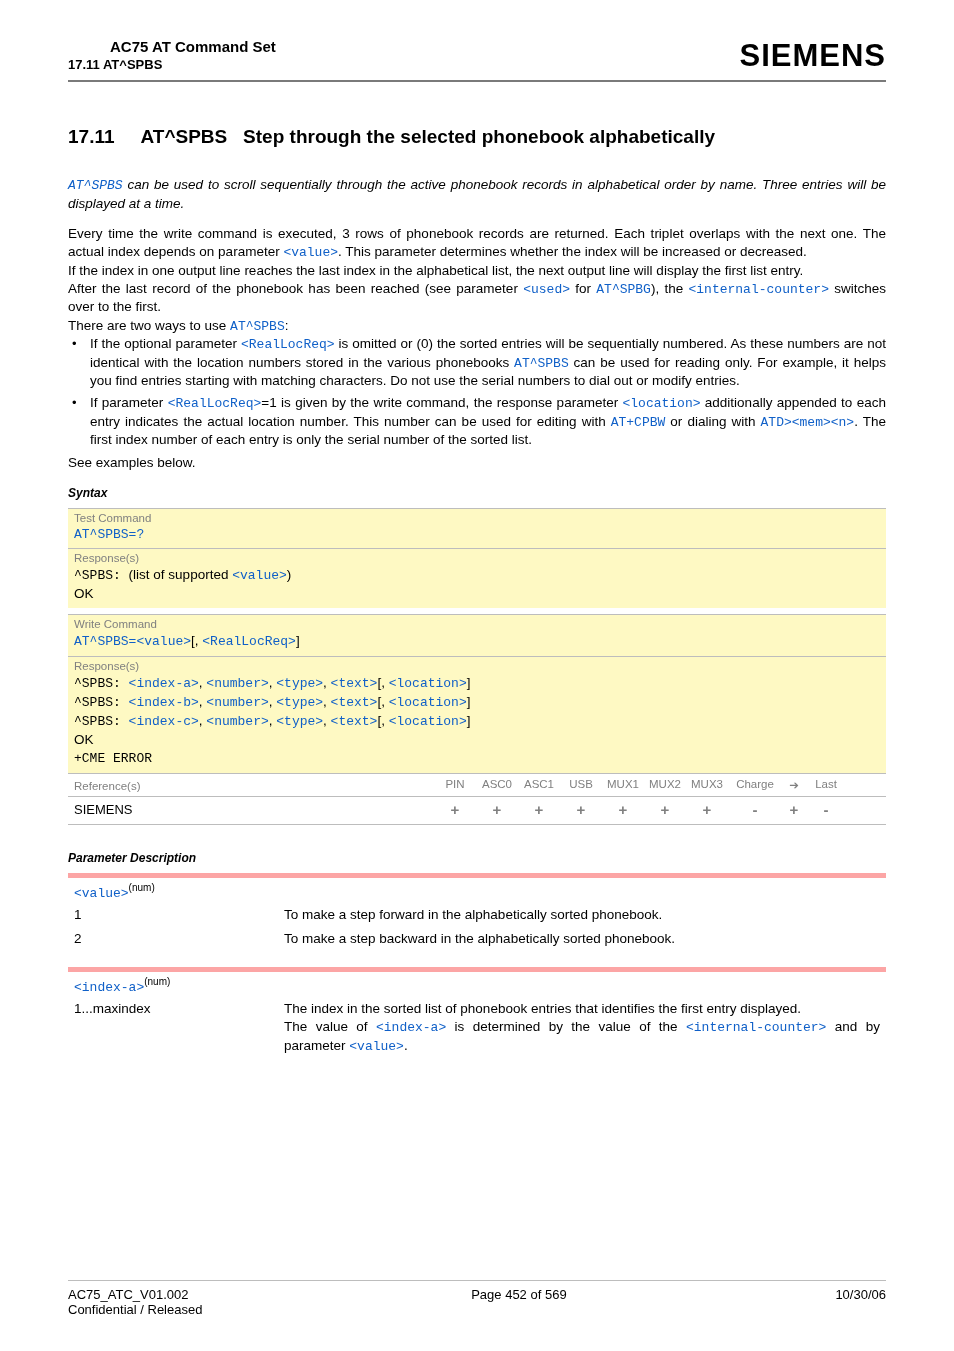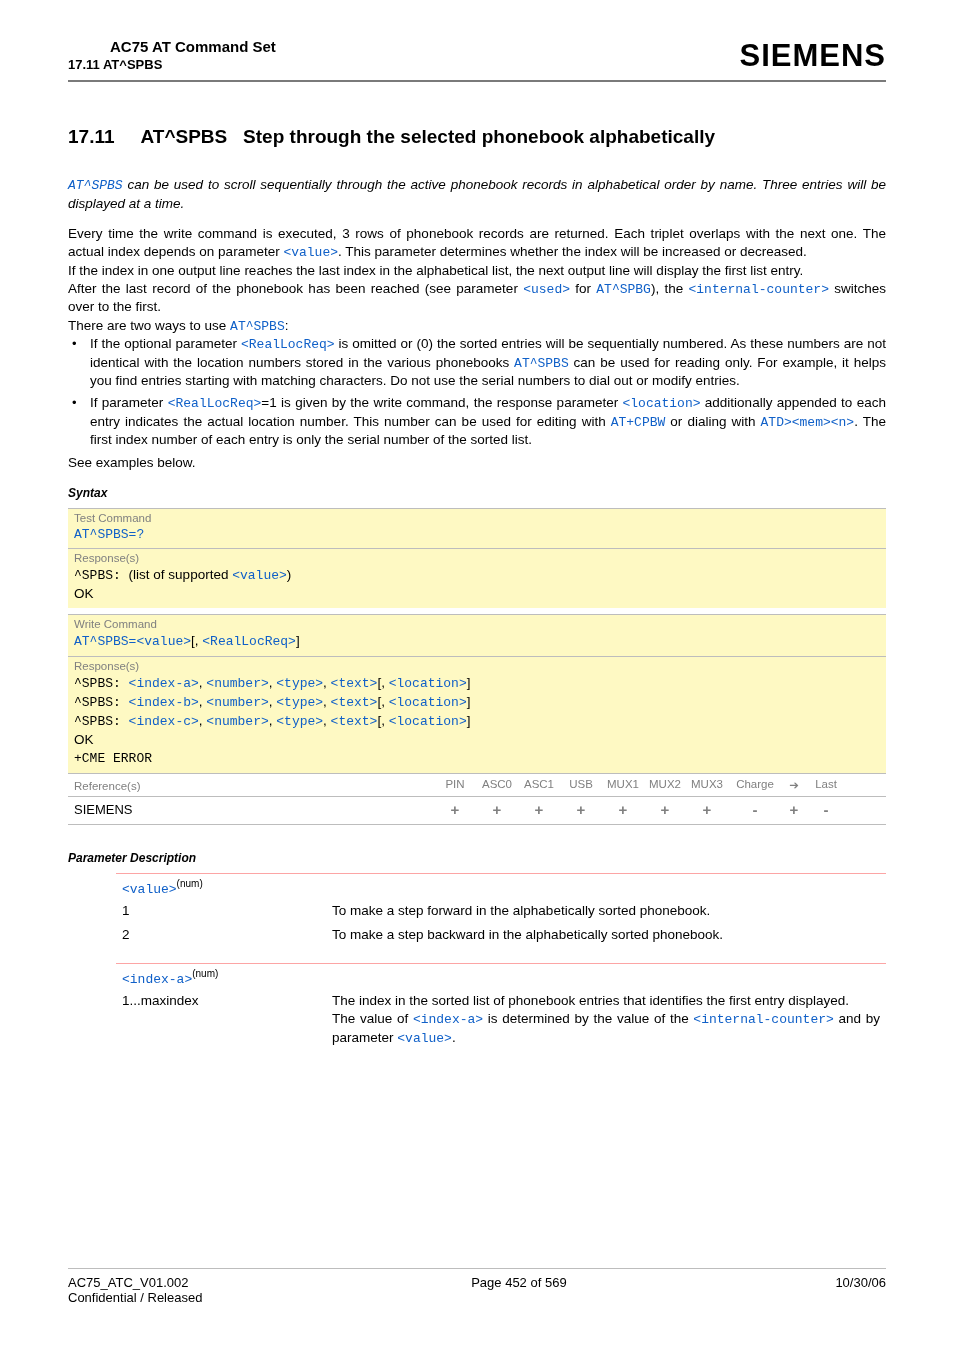--- a/index.html
+++ b/index.html
@@ -91,32 +91,31 @@
     border-bottom: 1px solid #bdbdbd;
     padding: 4px 6px 6px 6px;
     display: flex;
     font-size: 13px;
     color: #000;
     align-items: center;
   }
   .ref-row2 .ref-left { color: #000; font-size: 13px; }
   .ref-row2 .ref-cell { color: #808080; font-size: 15px; font-weight: bold; }
   .param-block {
-    border-top: 1px solid #fca5a5;
+    border-top: 5px solid #fca5a5;
     padding: 4px 6px 6px 6px;
-    margin-left: 48px;
   }
   .param-name { font-family: "Courier New", monospace; color: #1060c8; font-size: 13px; }
   .param-sup { font-family: Arial, sans-serif; font-size: 10px; color: #000; vertical-align: super; }
   .param-row { display: flex; margin-top: 6px; line-height: 1.35; }
   .param-key { flex: 0 0 210px; font-size: 13.5px; }
   .param-desc { flex: 1; font-size: 13.5px; text-align: justify; }
   .footer {
     position: absolute;
-    bottom: 46px;
+    bottom: 34px;
     left: 68px;
     right: 68px;
     border-top: 1px solid #bdbdbd;
     padding-top: 6px;
     display: flex;
     justify-content: space-between;
     font-size: 13px;
   }
   .footer-left { text-align: left; }
   .footer-center { text-align: right; }

